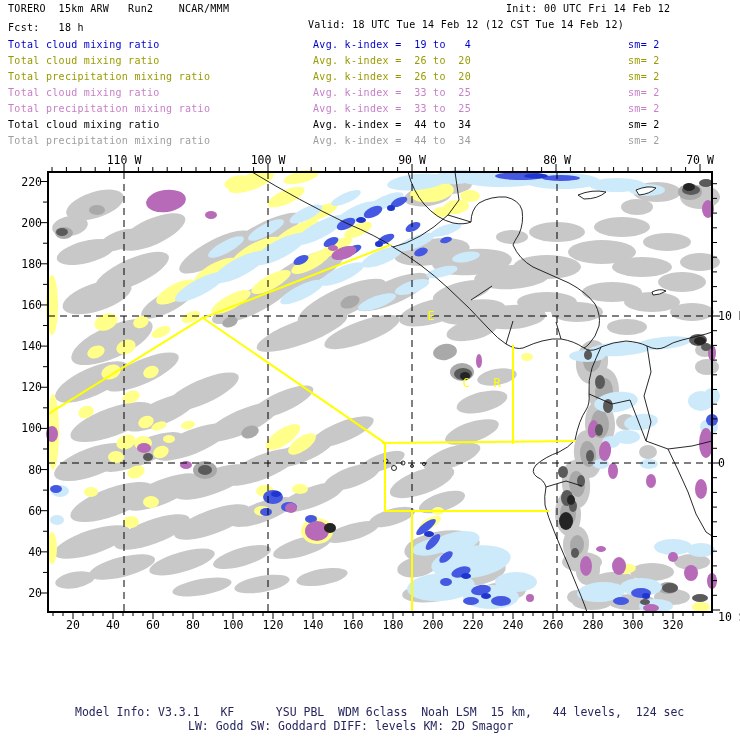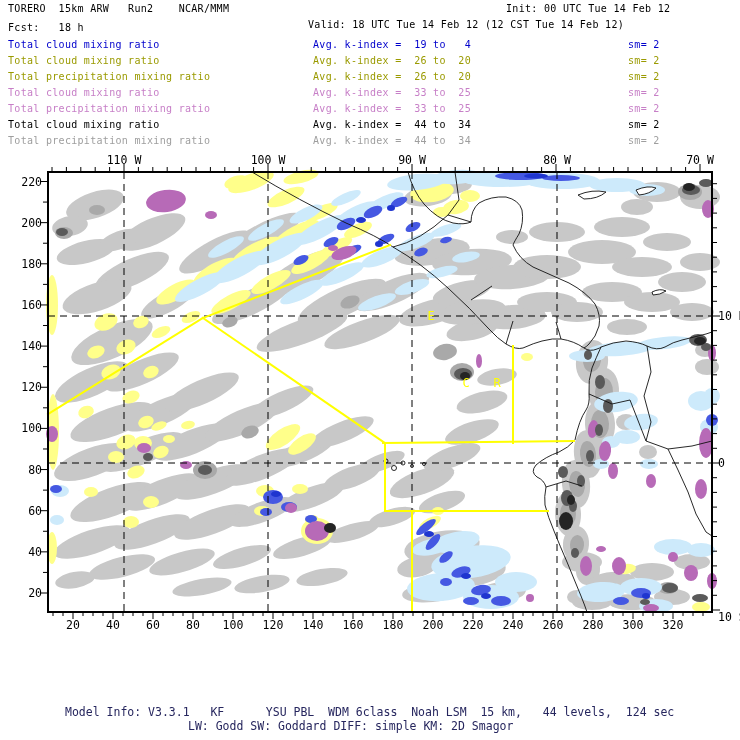--- a/index.html
+++ b/index.html
@@ -19,21 +19,21 @@
   .frame{fill:none;stroke:#000;stroke-width:2}
   .axlab{font-size:11.5px;fill:#000;font-family:"DejaVu Sans Mono",monospace}
   .ann{font-size:12px;fill:#ffff00;font-family:"DejaVu Sans Mono",monospace}
 </style>
 </head>
 <body>
 
 <div id="stage">
 
   <span class="t" style="left:8px;top:2px">TORERO  15km ARW   Run2    NCAR/MMM</span>
-  <span class="t" style="left:506px;top:2px">Init: 00 UTC Tue 14 Feb 12</span>
+  <span class="t" style="left:506px;top:2px">Init: 00 UTC Fri 14 Feb 12</span>
   <span class="t" style="left:8px;top:21px">Fcst:   18 h</span>
   <span class="t" style="left:308px;top:18px">Valid: 18 UTC Tue 14 Feb 12 (12 CST Tue 14 Feb 12)</span>
 
   <div id="legend">
       <span class="t" style="left: 8px; top: 38px; color: rgb(0, 0, 204);">Total cloud mixing ratio</span>
       <span class="t" style="left: 313px; top: 38px; color: rgb(0, 0, 204); text-align: center;">Avg. k-index =  19 to   4</span>
       <span class="t" style="left: 628px; top: 38px; color: rgb(0, 0, 204);">sm= 2</span>
       <span class="t" style="left: 8px; top: 54px; color: rgb(154, 154, 0);">Total cloud mixing ratio</span>
       <span class="t" style="left: 313px; top: 54px; color: rgb(154, 154, 0);">Avg. k-index =  26 to  20</span>
       <span class="t" style="left: 628px; top: 54px; color: rgb(154, 154, 0);">sm= 2</span>
@@ -630,15 +630,15 @@
         <text class="axlab" x="433" y="629" text-anchor="middle">200</text>
         <text class="axlab" x="473" y="629" text-anchor="middle">220</text>
         <text class="axlab" x="513" y="629" text-anchor="middle">240</text>
         <text class="axlab" x="553" y="629" text-anchor="middle">260</text>
         <text class="axlab" x="593" y="629" text-anchor="middle">280</text>
         <text class="axlab" x="633" y="629" text-anchor="middle">300</text>
         <text class="axlab" x="673" y="629" text-anchor="middle">320</text>
       </g>
   </svg>
 
-  <span class="t f" style="left:65px;top:705px">Model Info: V3.3.1   KF      YSU PBL  WDM 6class  Noah LSM  15 km,   44 levels,  124 sec</span>
-  <span class="t f" style="left:188px;top:719px">LW: Godd SW: Goddard DIFF: simple KM: 2D Smagor</span>
+  <span class="t f" style="left:75px;top:705px">Model Info: V3.3.1   KF      YSU PBL  WDM 6class  Noah LSM  15 km,   44 levels,  124 sec</span>
+  <span class="t f" style="left:188px;top:719px">LW: Godd SW: Goddard DIFF: levels KM: 2D Smagor</span>
 </div>
 
 </body></html>

